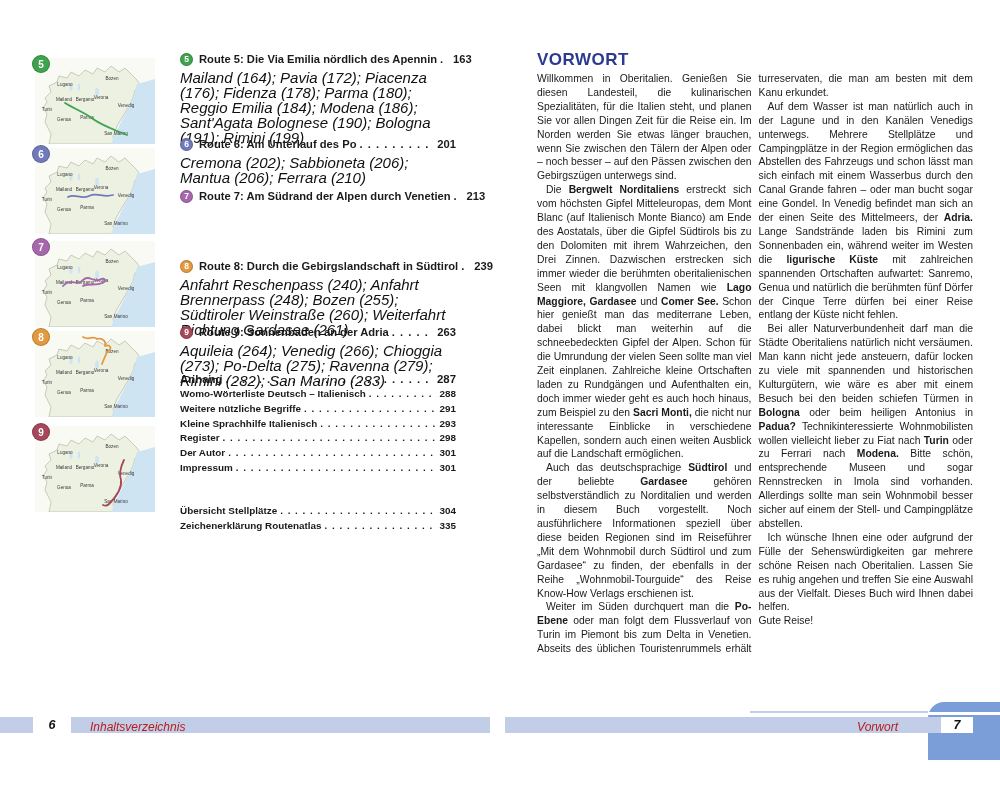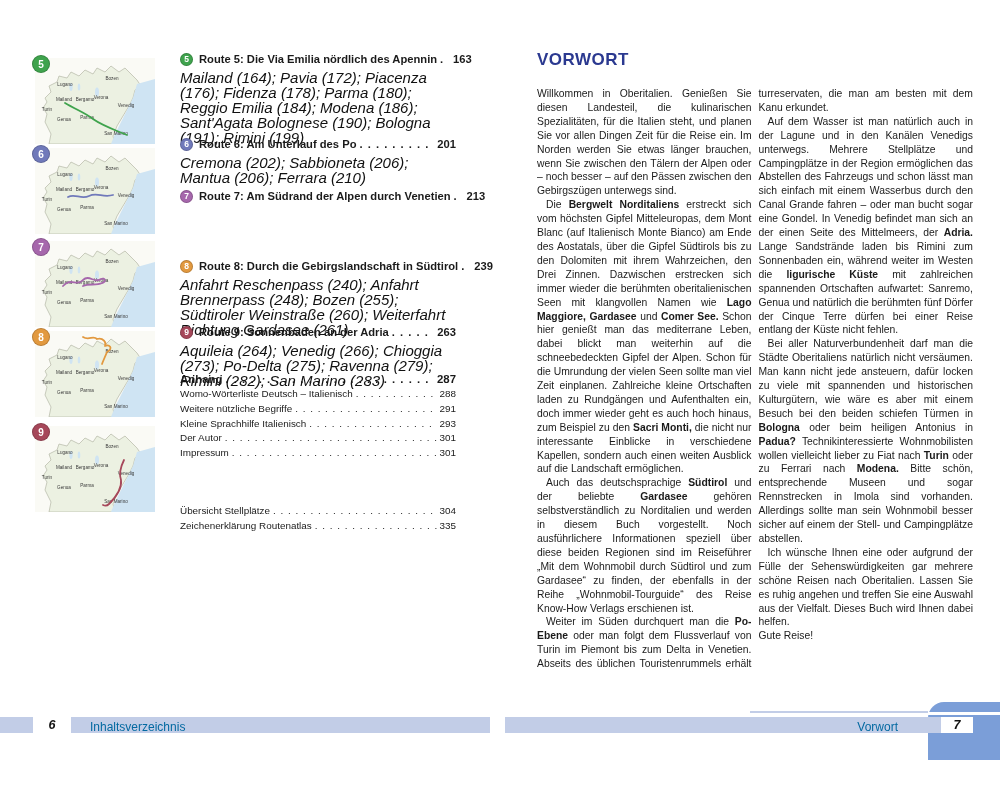--- a/index.html
+++ b/index.html
@@ -20,42 +20,42 @@
 
   
   .toc-entry,.toc-section{position:absolute;left:180px;width:276px;}
   .toc-head{display:flex;align-items:baseline;font-weight:bold;font-size:11.2px;line-height:15px;}
   .toc-title{margin-left:6px;white-space:nowrap;}
   .toc-page{flex:none;margin-left:2px;}
   .dots{flex:1 1 0;overflow:hidden;white-space:nowrap;margin:0 3px;min-width:8px;}
   .dots::after{content:". . . . . . . . . . . . . . . . . . . . . . . . . . . . . . . . . . . . . . . . . . . . . . . . . . . . . . . . . . . . . . . .";letter-spacing:1px;}
   .toc-details{font-size:15px;line-height:15px;margin-top:3px;color:#111;font-style:italic;}
   .sec-head{display:flex;align-items:flex-end;font-weight:bold;font-size:11.4px;line-height:16px;}
-  .sec-item{display:flex;align-items:center;font-size:9.9px;line-height:14.8px;}
+  .sec-item{display:flex;align-items:center;font-size:9.9px;line-height:14.8px;font-weight:bold;}
 
   
   .bar{position:absolute;height:16px;background:#c2cde7;}
   .bar-left{left:0;top:717px;width:490px;}
   .bar-right{left:5px;top:717px;width:468px;}
   .pg-box{position:absolute;top:0;height:16px;background:#fff;display:flex;align-items:center;justify-content:center;
           font-weight:bold;font-style:italic;font-size:12.5px;color:#111;}
   .bar-left .pg-box{left:33px;width:38px;}
   .bar-right .pg-box{right:0;width:32px;}
   .bar-label{position:absolute;top:0;height:20px;display:flex;align-items:center;
-             font-size:12px;color:#0369a1;}
+             font-style:italic;font-size:12px;color:#b91c1c;}
   .bar-left .bar-label{left:90px;}
   .bar-right .bar-label{right:75px;}
   .footer-tab{position:absolute;left:428px;top:702px;width:72px;height:58px;background:#7b9ed8;
               border-radius:16px 0 0 0;}
   .tab-white-line{position:absolute;left:428px;top:712px;width:72px;height:3px;background:#fff;}
   .thin-line{position:absolute;left:250px;top:711px;width:178px;height:2px;background:#c2cde7;}
 
   
   .vw-title{position:absolute;left:37px;top:50px;font-size:17px;font-weight:bold;letter-spacing:.5px;color:#2b3990;}
-  .vw-cols{position:absolute;left:37px;top:87px;width:436px;height:580px;display:flex;gap:7px;overflow:hidden;}
+  .vw-cols{position:absolute;left:37px;top:72px;width:436px;height:580px;display:flex;gap:7px;overflow:hidden;}
   .vcol{width:214.5px;}
   .vcol p{margin:0;font-size:10.35px;line-height:13.9px;text-align:justify;}
   .vcol p.ind{text-indent:9px;}
   .vcol p.sp{}
 </style>
 </head>
 <body>
 
 <div class="spread">
 
@@ -230,20 +230,25 @@
        </div>
           <div class="sec-item">
          <span>Weitere nützliche Begriffe</span>
          <span class="dots"></span>
          <span>291</span>
        </div>
           <div class="sec-item">
          <span>Kleine Sprachhilfe Italienisch</span>
          <span class="dots"></span>
          <span>293</span>
+       </div>
+          <div class="sec-item">
+         <span>Register</span>
+         <span class="dots"></span>
+         <span>298</span>
        </div>
           <div class="sec-item">
          <span>Der Autor</span>
          <span class="dots"></span>
          <span>301</span>
        </div>
           <div class="sec-item">
          <span>Impressum</span>
          <span class="dots"></span>
          <span>301</span>

